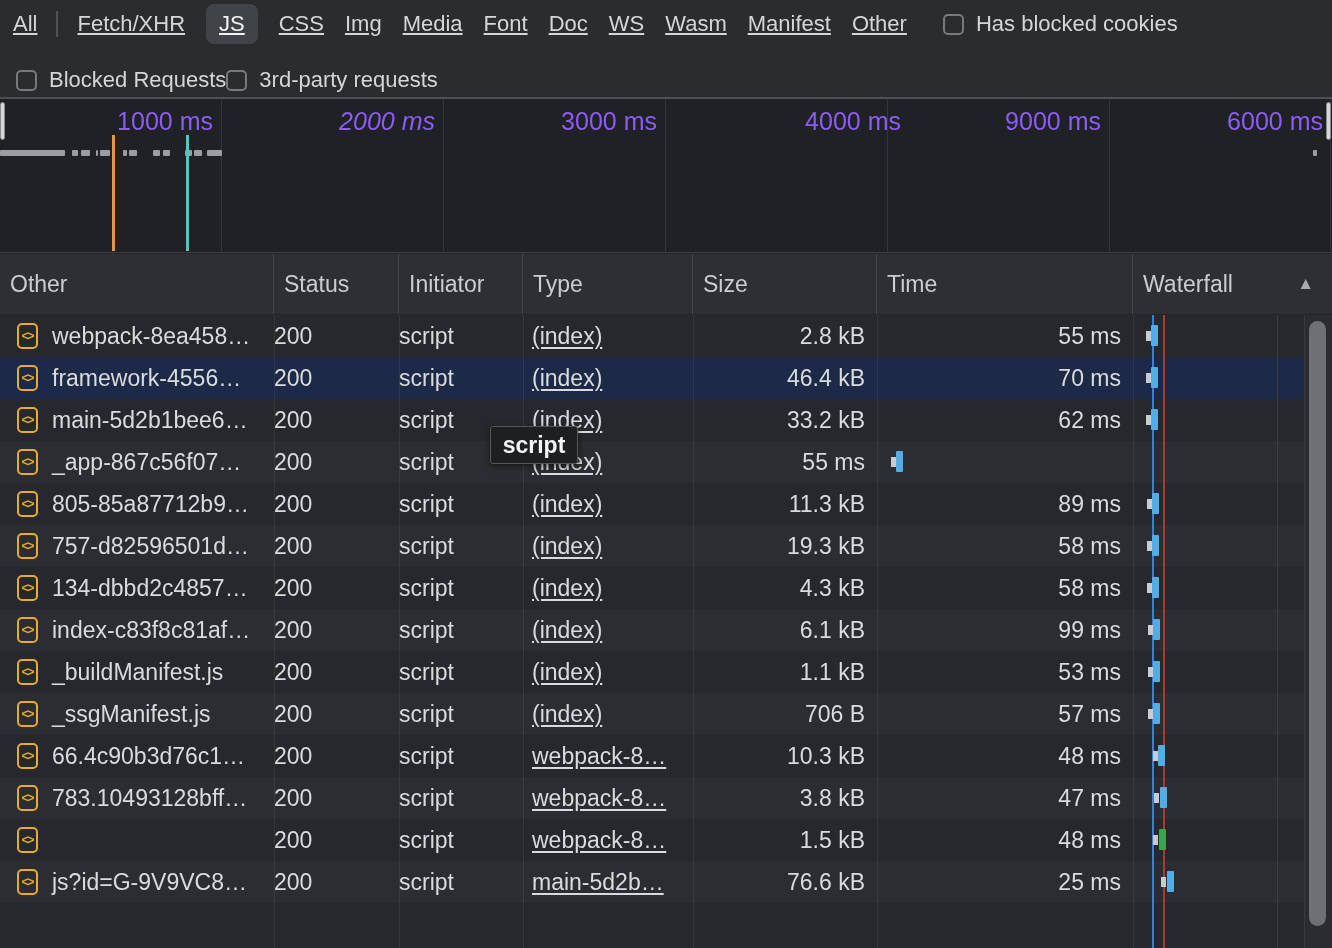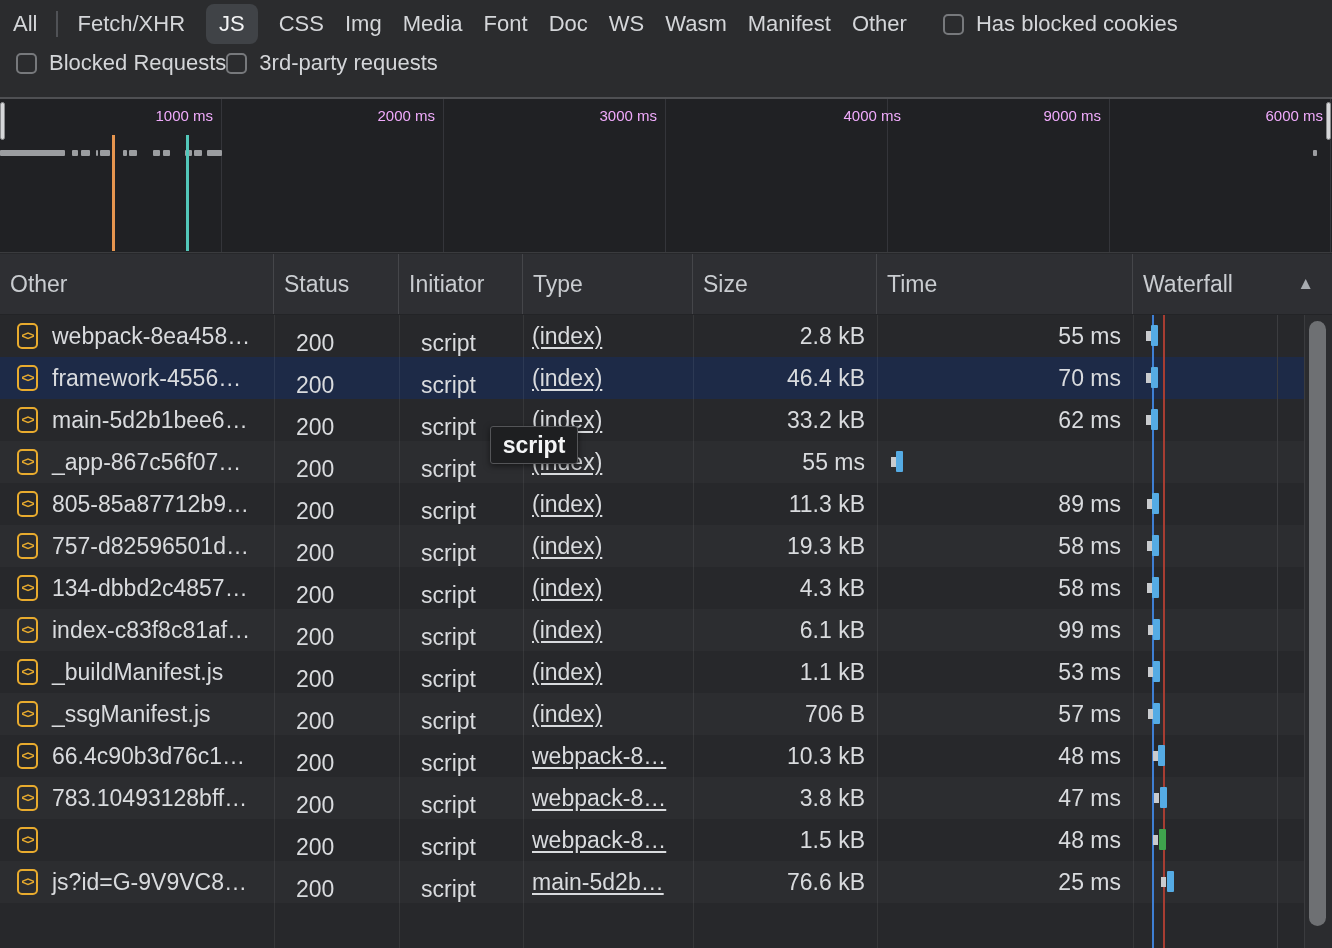--- a/index.html
+++ b/index.html
@@ -8,56 +8,56 @@
     position:relative;width:1332px;height:948px;overflow:hidden;
     background:#27282b;
     font-family:"Liberation Sans","DejaVu Sans",sans-serif;
     color:#d9dbde;
     -webkit-font-smoothing:antialiased;
   }
   
   .toolbar{position:absolute;left:0;top:0;width:1332px;height:97px;background:#2b2c2e;}
   .filter-row{position:absolute;left:0;width:1332px;height:48px;display:flex;align-items:center;}
   .filter-row.first{top:0;padding-left:13px;}
-  .filter-row.second{top:39px;padding-left:16px;}
+  .filter-row.second{top:56px;padding-left:16px;}
   .filters{display:flex;align-items:center;gap:21px;}
-  .filter{font-size:22px;color:#d4d6d9;cursor:pointer;white-space:nowrap;}
+  .filter{font-size:22px;color:#d4d6d9;cursor:pointer;white-space:nowrap;text-decoration:underline;}
   .filter.sel{background:#404347;color:#f2f3f4;padding:7px 13px;border-radius:8px;}
   .filter-divider{width:2px;height:26px;background:#505256;margin:0 -2px;}
   .cb-group{display:flex;align-items:center;gap:12px;cursor:pointer;}
   .cb-group.cookies{margin-left:36px;}
   .cb-group.second2{}
   .checkbox{width:21px;height:21px;border:2.5px solid #77797c;border-radius:5px;background:transparent;flex:0 0 auto;}
   .cb-label{font-size:22px;color:#d4d6d9;white-space:nowrap;}
   
   .timeline{position:absolute;left:0;top:97px;width:1332px;height:156px;background:#202124;
     border-top:2px solid #4f5053;border-bottom:1px solid #3a3b3e;}
   .gridline{position:absolute;top:0;bottom:0;width:1px;background:#34353a;}
-  .tick-label{position:absolute;top:8px;width:150px;text-align:right;font-size:15px;color:#f0abfc;}
+  .tick-label{position:absolute;top:8px;width:150px;text-align:right;font-size:25px;color:#8b5cf6;}
   .mm-bar{position:absolute;top:51px;height:6px;background:#9b9da0;border-radius:1px;}
   .marker{position:absolute;top:36px;height:116px;width:3px;}
   .marker.orange{background:#e6954f;}
   .marker.teal{background:#53c7ba;}
   .handle{position:absolute;top:3px;width:5px;height:38px;background:#d6d7d9;border:1px solid #8a8b8d;border-radius:3px;}
   .handle.left{left:0;}
   .handle.right{left:1326px;}
   
   .grid-cols{display:grid;grid-template-columns:274px 125px 124px 170px 184px 256px 1fr;}
   .thead{position:absolute;left:0;top:254px;width:1332px;height:61px;background:#2e2f33;border-bottom:1px solid #232427;}
   .th{font-size:23px;color:#c9ccd0;display:flex;align-items:center;padding-left:10px;border-right:1px solid #45464a;cursor:pointer;}
   .th:last-child{border-right:none;}
   .th .sort{margin-left:auto;margin-right:18px;font-size:17px;color:#a7abb0;}
   .tbody{position:absolute;left:0;top:315px;width:1332px;height:633px;background:#27282b;overflow:hidden;}
   .row{height:42px;font-size:23px;color:#d9dbde;cursor:pointer;}
   .row:nth-child(even){background:#2c2d30;}
   .row:nth-child(odd){background:#27282b;}
   .row.sel{background:#1d2a47;}
   .cell{display:flex;align-items:center;overflow:hidden;white-space:nowrap;}
   .cell.name{padding-left:17px;gap:14px;}
-  .cell.status,.cell.type{padding-left:22px;align-items:flex-end;}
+  .cell.status,.cell.type{padding-left:0;}
   .cell.initiator{padding-left:9px;}
   .cell.num{justify-content:flex-end;padding-right:12px;}
   .link{text-decoration:underline;text-underline-offset:3px;}
   .jsicon{width:21px;height:26px;border:2.5px solid #e8ab2e;border-radius:5px;flex:0 0 auto;
     display:flex;align-items:center;justify-content:center;color:#e8ab2e;
     font-size:12px;font-weight:bold;letter-spacing:-1px;}
   .wfcell{position:relative;}
   .wf-sq{position:absolute;top:16px;width:5px;height:10px;background:#c9cbce;z-index:3;}
   .wf-bar{position:absolute;top:10px;width:7px;height:21px;border-radius:1px;z-index:3;}
   .wf-bar.blue{background:#55abe4;}
@@ -113,21 +113,21 @@
         <span class="cb-label">3rd-party requests</span>
       </div>
     </div>
   </div>
 
   <div class="timeline">
     <div id="tl-grid">
         <div class="gridline" style="left: 221px;"></div>
         <div class="tick-label" style="left: 63px;">1000 ms</div>
         <div class="gridline" style="left: 443px;"></div>
-        <div class="tick-label" style="left: 285px;">2000 ms</div>
+        <div class="tick-label" style="left: 285px; font-style: italic;">2000 ms</div>
         <div class="gridline" style="left: 665px;"></div>
         <div class="tick-label" style="left: 507px;">3000 ms</div>
         <div class="gridline" style="left: 887px;"></div>
         <div class="tick-label" style="left: 751px;">4000 ms</div>
         <div class="gridline" style="left: 1109px;"></div>
         <div class="tick-label" style="left: 951px;">9000 ms</div>
         <div class="gridline" style="left: 1330px;"></div>
         <div class="tick-label" style="left: 1173px;">6000 ms</div>
       </div>
     <div id="tl-bars">

